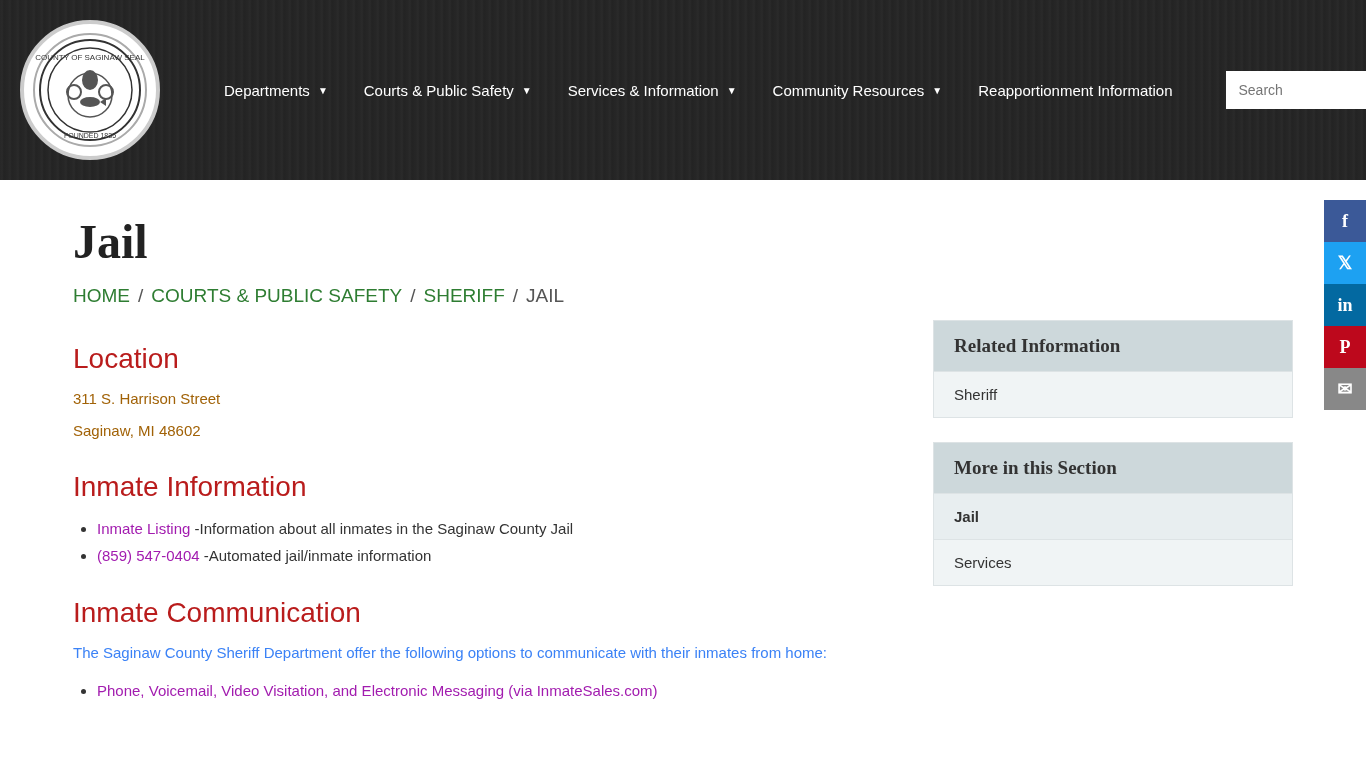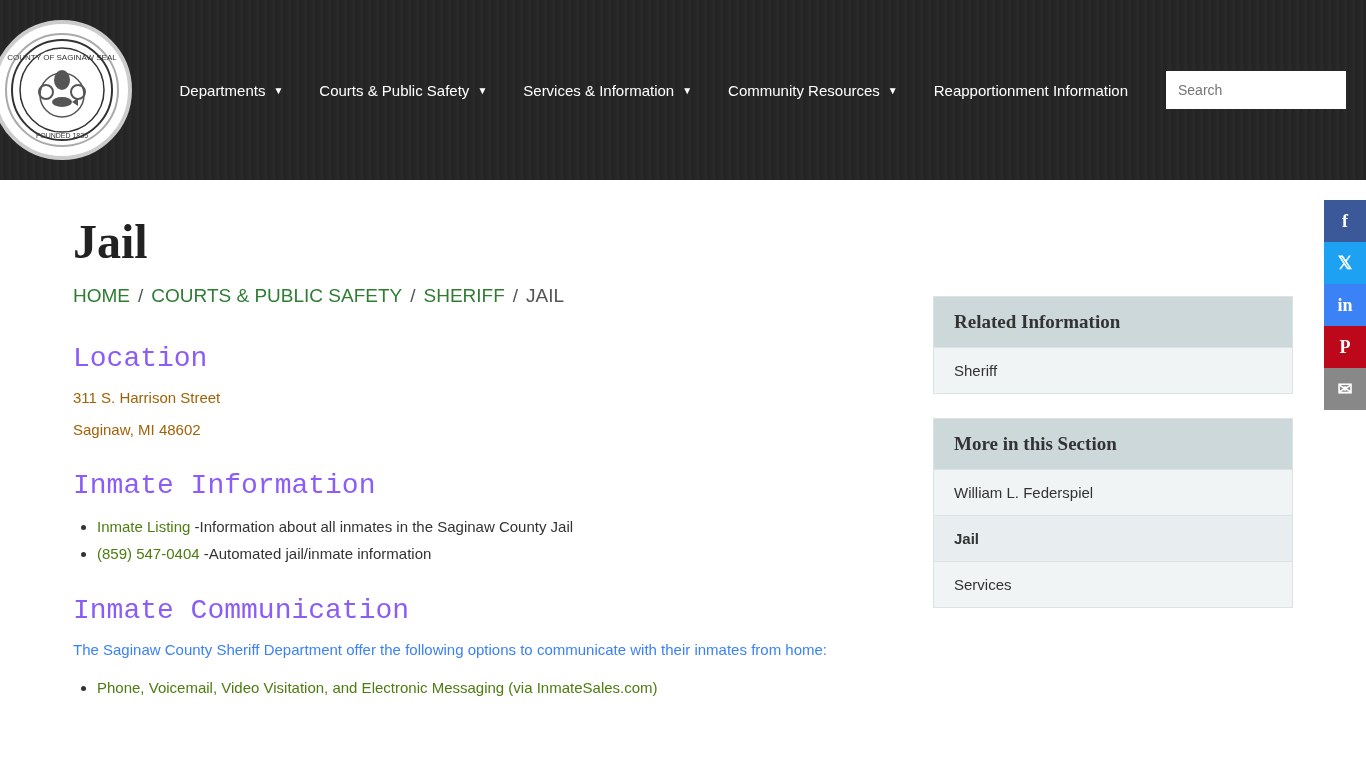--- a/index.html
+++ b/index.html
@@ -19,22 +19,21 @@
         repeating-linear-gradient(90deg, #444 0px, #555 2px, #333 4px, #444 8px);
       opacity: 0.7;
     }
     .header-inner {
       position: relative;
       z-index: 2;
       display: flex;
       align-items: center;
       height: 100%;
       padding: 0 20px;
-      gap: 0;
-      justify-content: flex-end;
+      gap: 16px;
     }
     .logo-wrap {
       flex-shrink: 0;
       margin-right: 30px;
     }
     .logo-circle {
       width: 140px;
       height: 140px;
       border-radius: 50%;
       background: #fff;
@@ -108,21 +107,21 @@
       align-items: center;
       justify-content: center;
       color: #fff;
       font-size: 18px;
       font-weight: bold;
       cursor: pointer;
       text-decoration: none;
     }
     .social-facebook { background: #3b5998; }
     .social-twitter { background: #1da1f2; }
-    .social-linkedin { background: #3b82f6; }
+    .social-linkedin { background: #0369a1; }
     .social-pinterest { background: #bd081c; }
     .social-email { background: #888; }
 
     
     .main-container {
       max-width: 1300px;
       margin: 0 auto;
       padding: 30px 40px;
       display: flex;
       gap: 40px;
@@ -166,24 +165,24 @@
     .breadcrumb-sep {
       color: #555;
     }
     .breadcrumb-current {
       color: #555;
       text-transform: uppercase;
     }
 
     
     .section-heading {
-      font-family: Liberation Mono, monospace;
+      font-family: Liberation Sans, sans-serif;
       font-size: 28px;
       font-weight: normal;
-      color: #8b5cf6;
+      color: #b91c1c;
       margin-bottom: 12px;
       margin-top: 28px;
     }
     .section-heading:first-of-type { margin-top: 0; }
 
     .address-text {
       font-family: Arial, sans-serif;
       font-size: 15px;
       line-height: 1.6;
       color: #a16207;
@@ -196,21 +195,21 @@
       margin-left: 24px;
       margin-bottom: 12px;
     }
     .content-list li {
       font-family: Arial, sans-serif;
       font-size: 15px;
       line-height: 1.8;
       color: #333;
     }
     .content-link {
-      color: #4d7c0f;
+      color: #a21caf;
       text-decoration: none;
       cursor: pointer;
     }
 
     .para-text {
       font-family: Arial, sans-serif;
       font-size: 15px;
       line-height: 1.6;
       color: #3b82f6;
       margin-bottom: 12px;
@@ -359,19 +358,18 @@
 
   <aside class="sidebar-area">
 
     <div class="sidebar-box">
       <div class="sidebar-box-header">Related Information</div>
       <div class="sidebar-box-item">Sheriff</div>
     </div>
 
     <div class="sidebar-box">
       <div class="sidebar-box-header">More in this Section</div>
-      <div class="sidebar-box-item">William L. Federspiel</div>
       <div class="sidebar-box-item active">Jail</div>
       <div class="sidebar-box-item">Services</div>
     </div>
 
   </aside>
 </div>
 
 </body></html>

